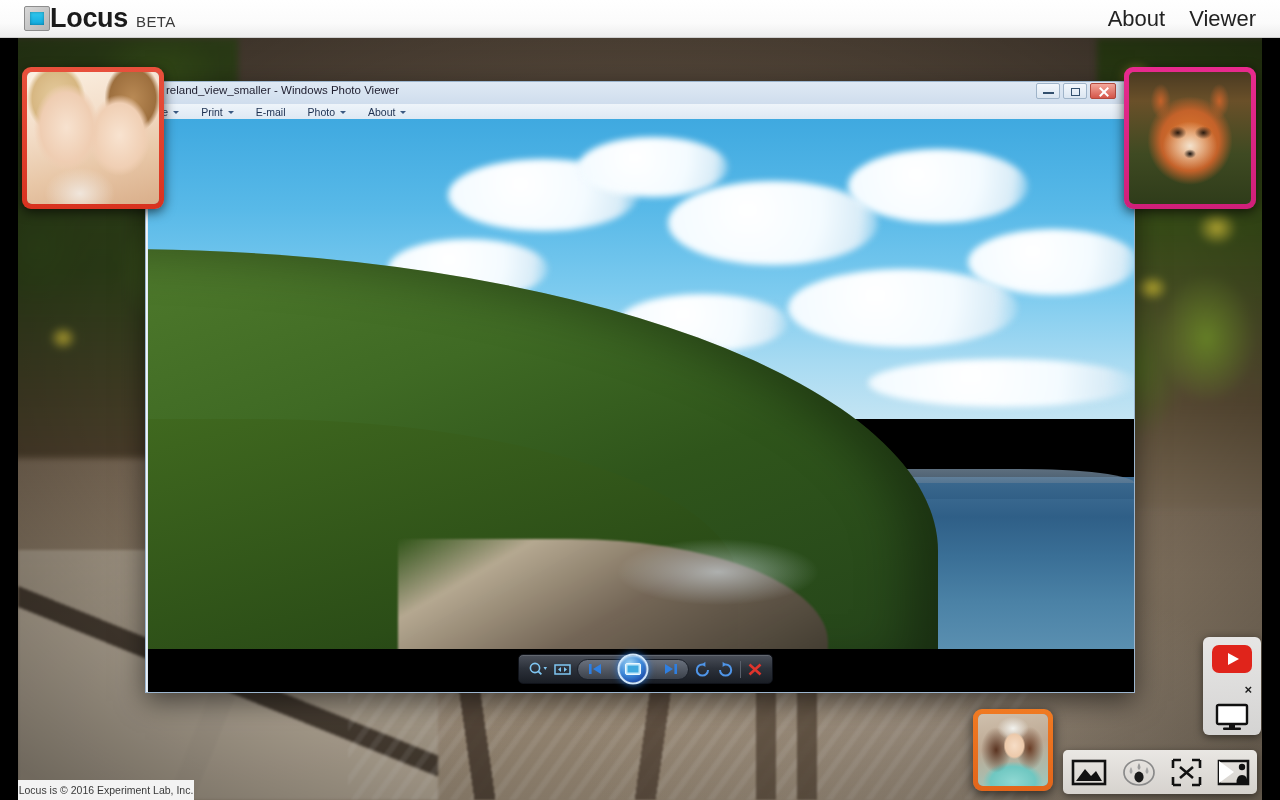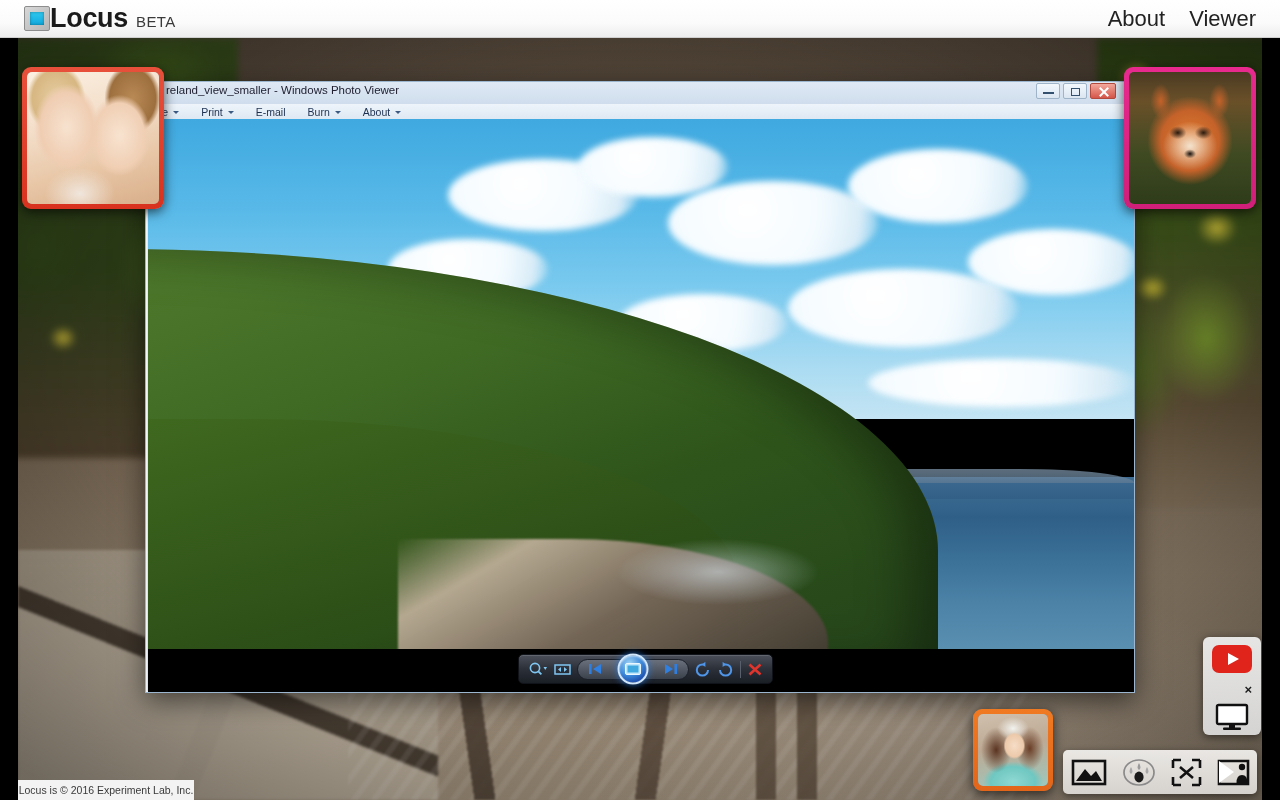--- a/index.html
+++ b/index.html
@@ -399,21 +399,21 @@
         <i class="caret-dn"></i>
       </div>
       <div class="pv-menu">
         <span>Print</span>
         <i class="caret-dn"></i>
       </div>
       <div class="pv-menu">
         <span>E-mail</span>
       </div>
       <div class="pv-menu">
-        <span>Burn</span>
+        <span>Photo</span>
         <i class="caret-dn"></i>
       </div>
       <div class="pv-menu">
         <span>About</span>
         <i class="caret-dn"></i>
       </div>
     </div>
 
     <div id="pv-canvas">
       <div id="photo">

